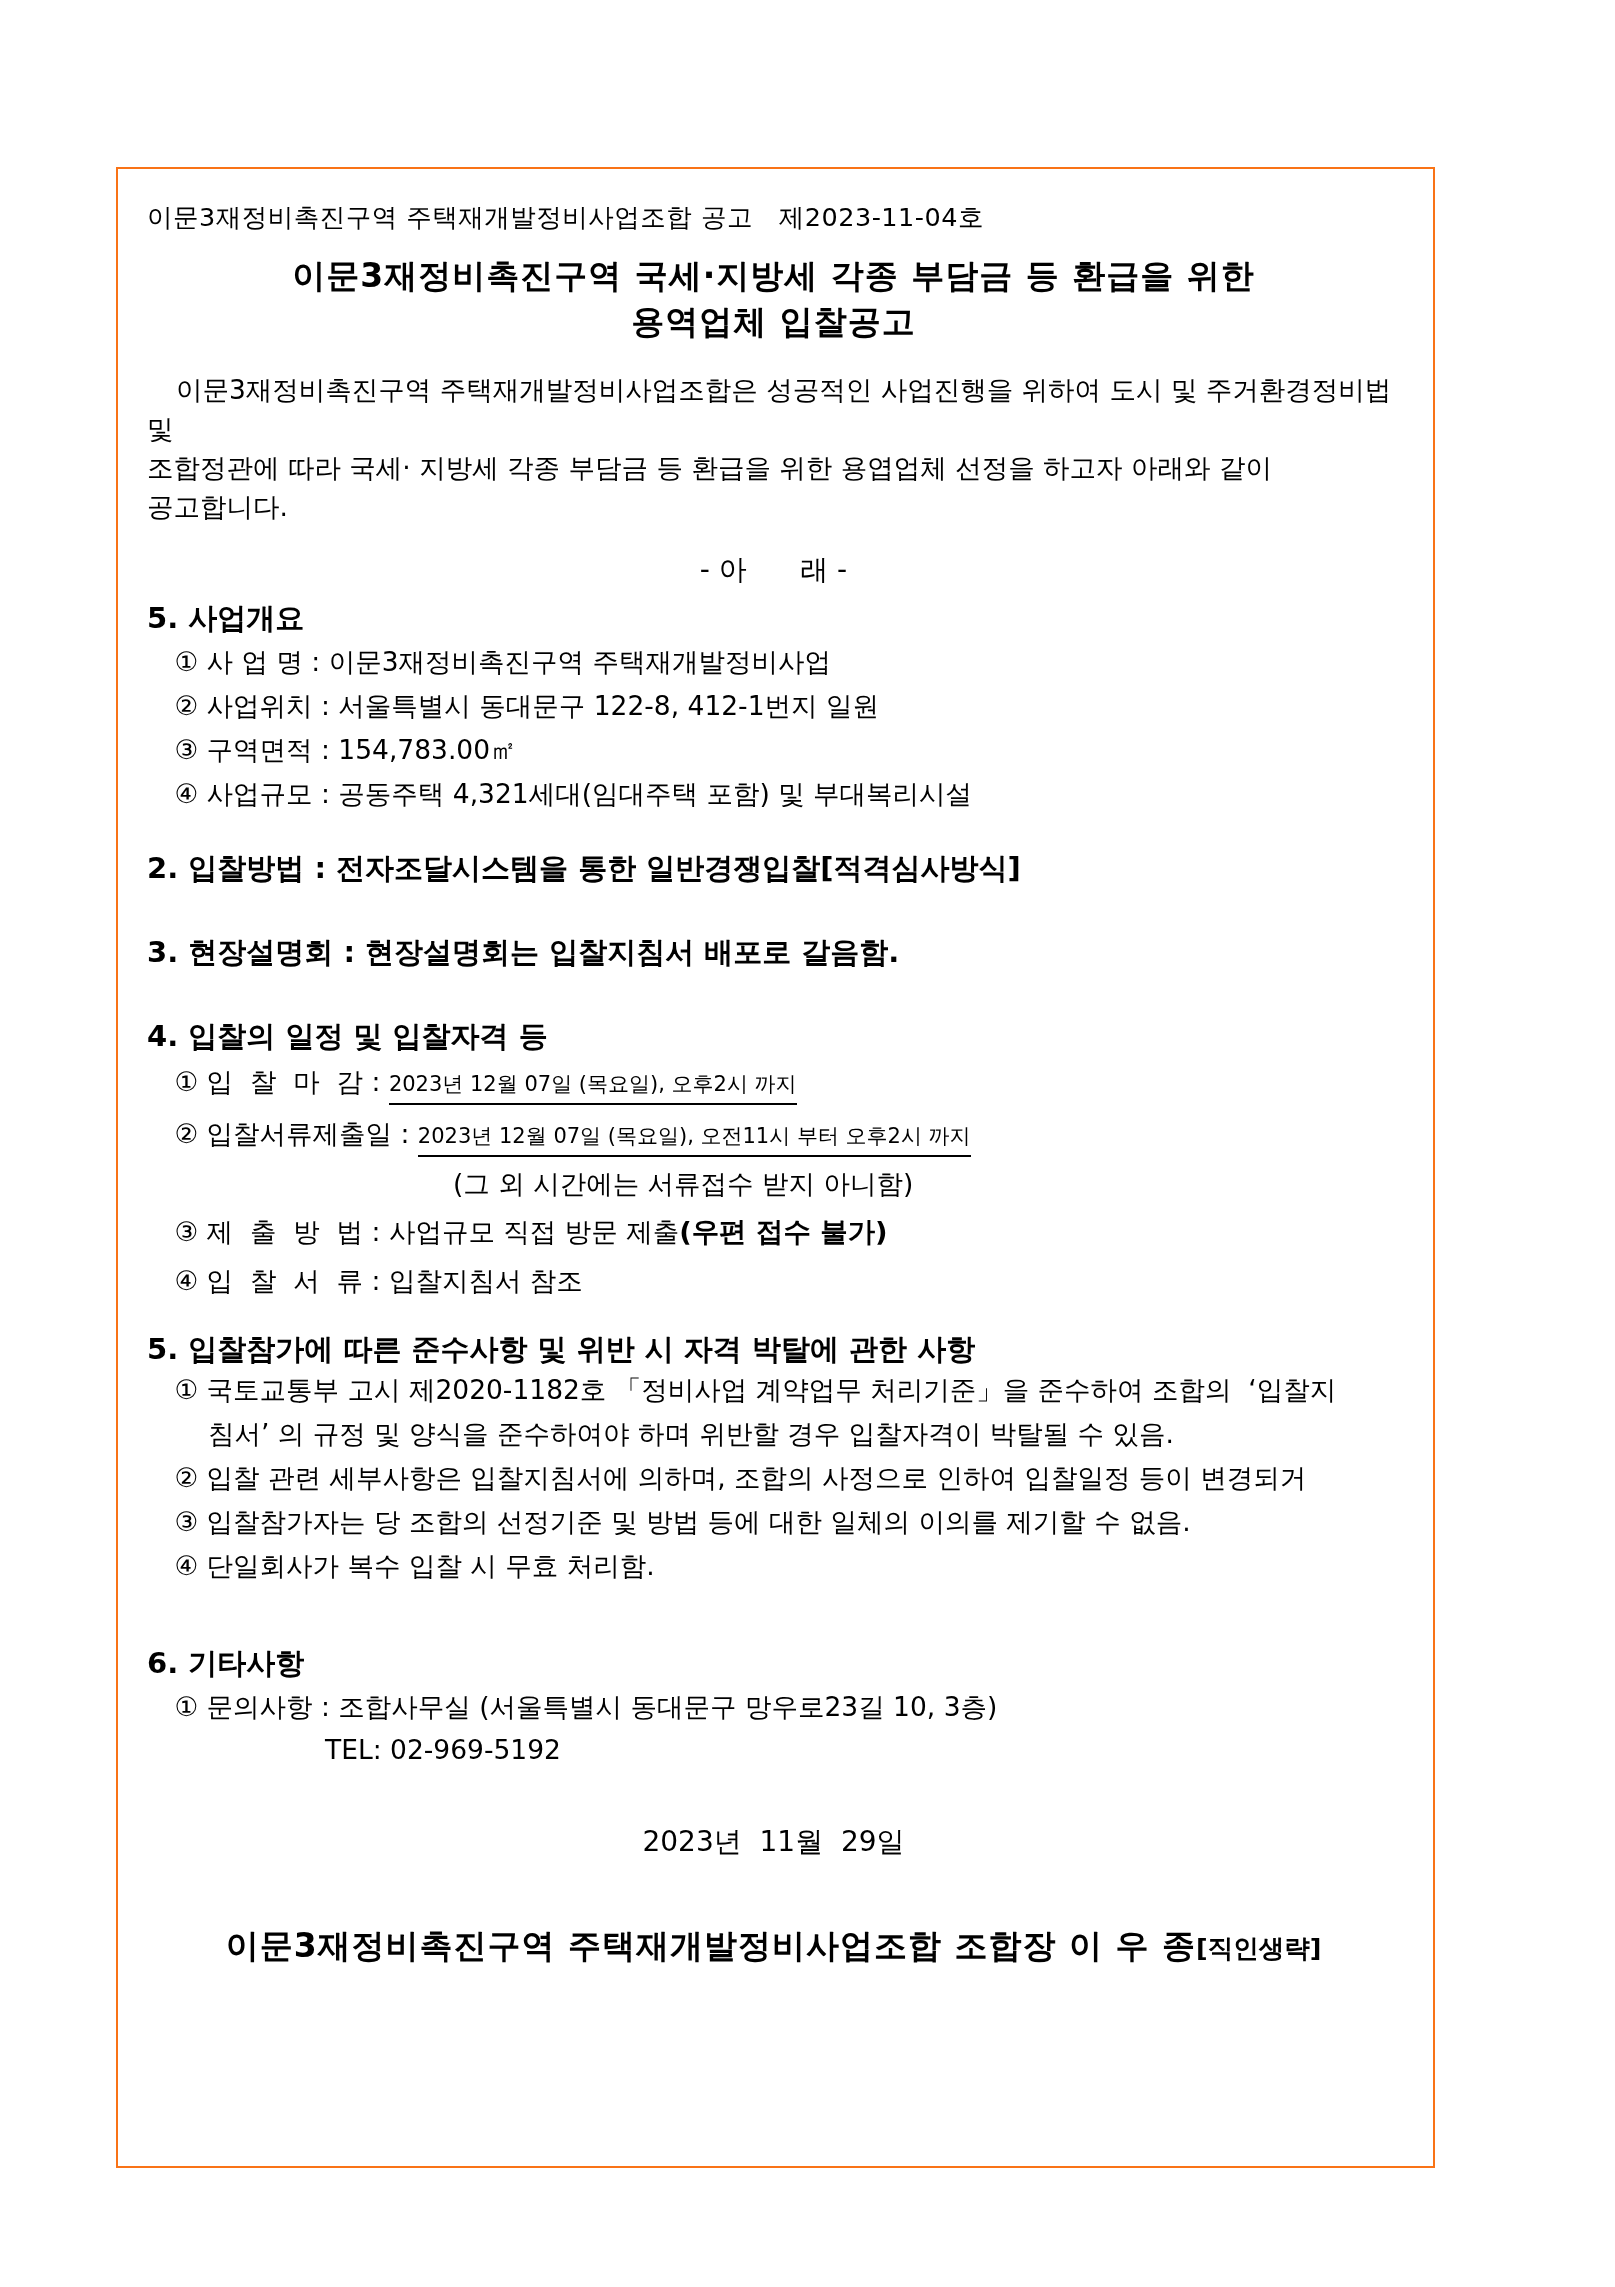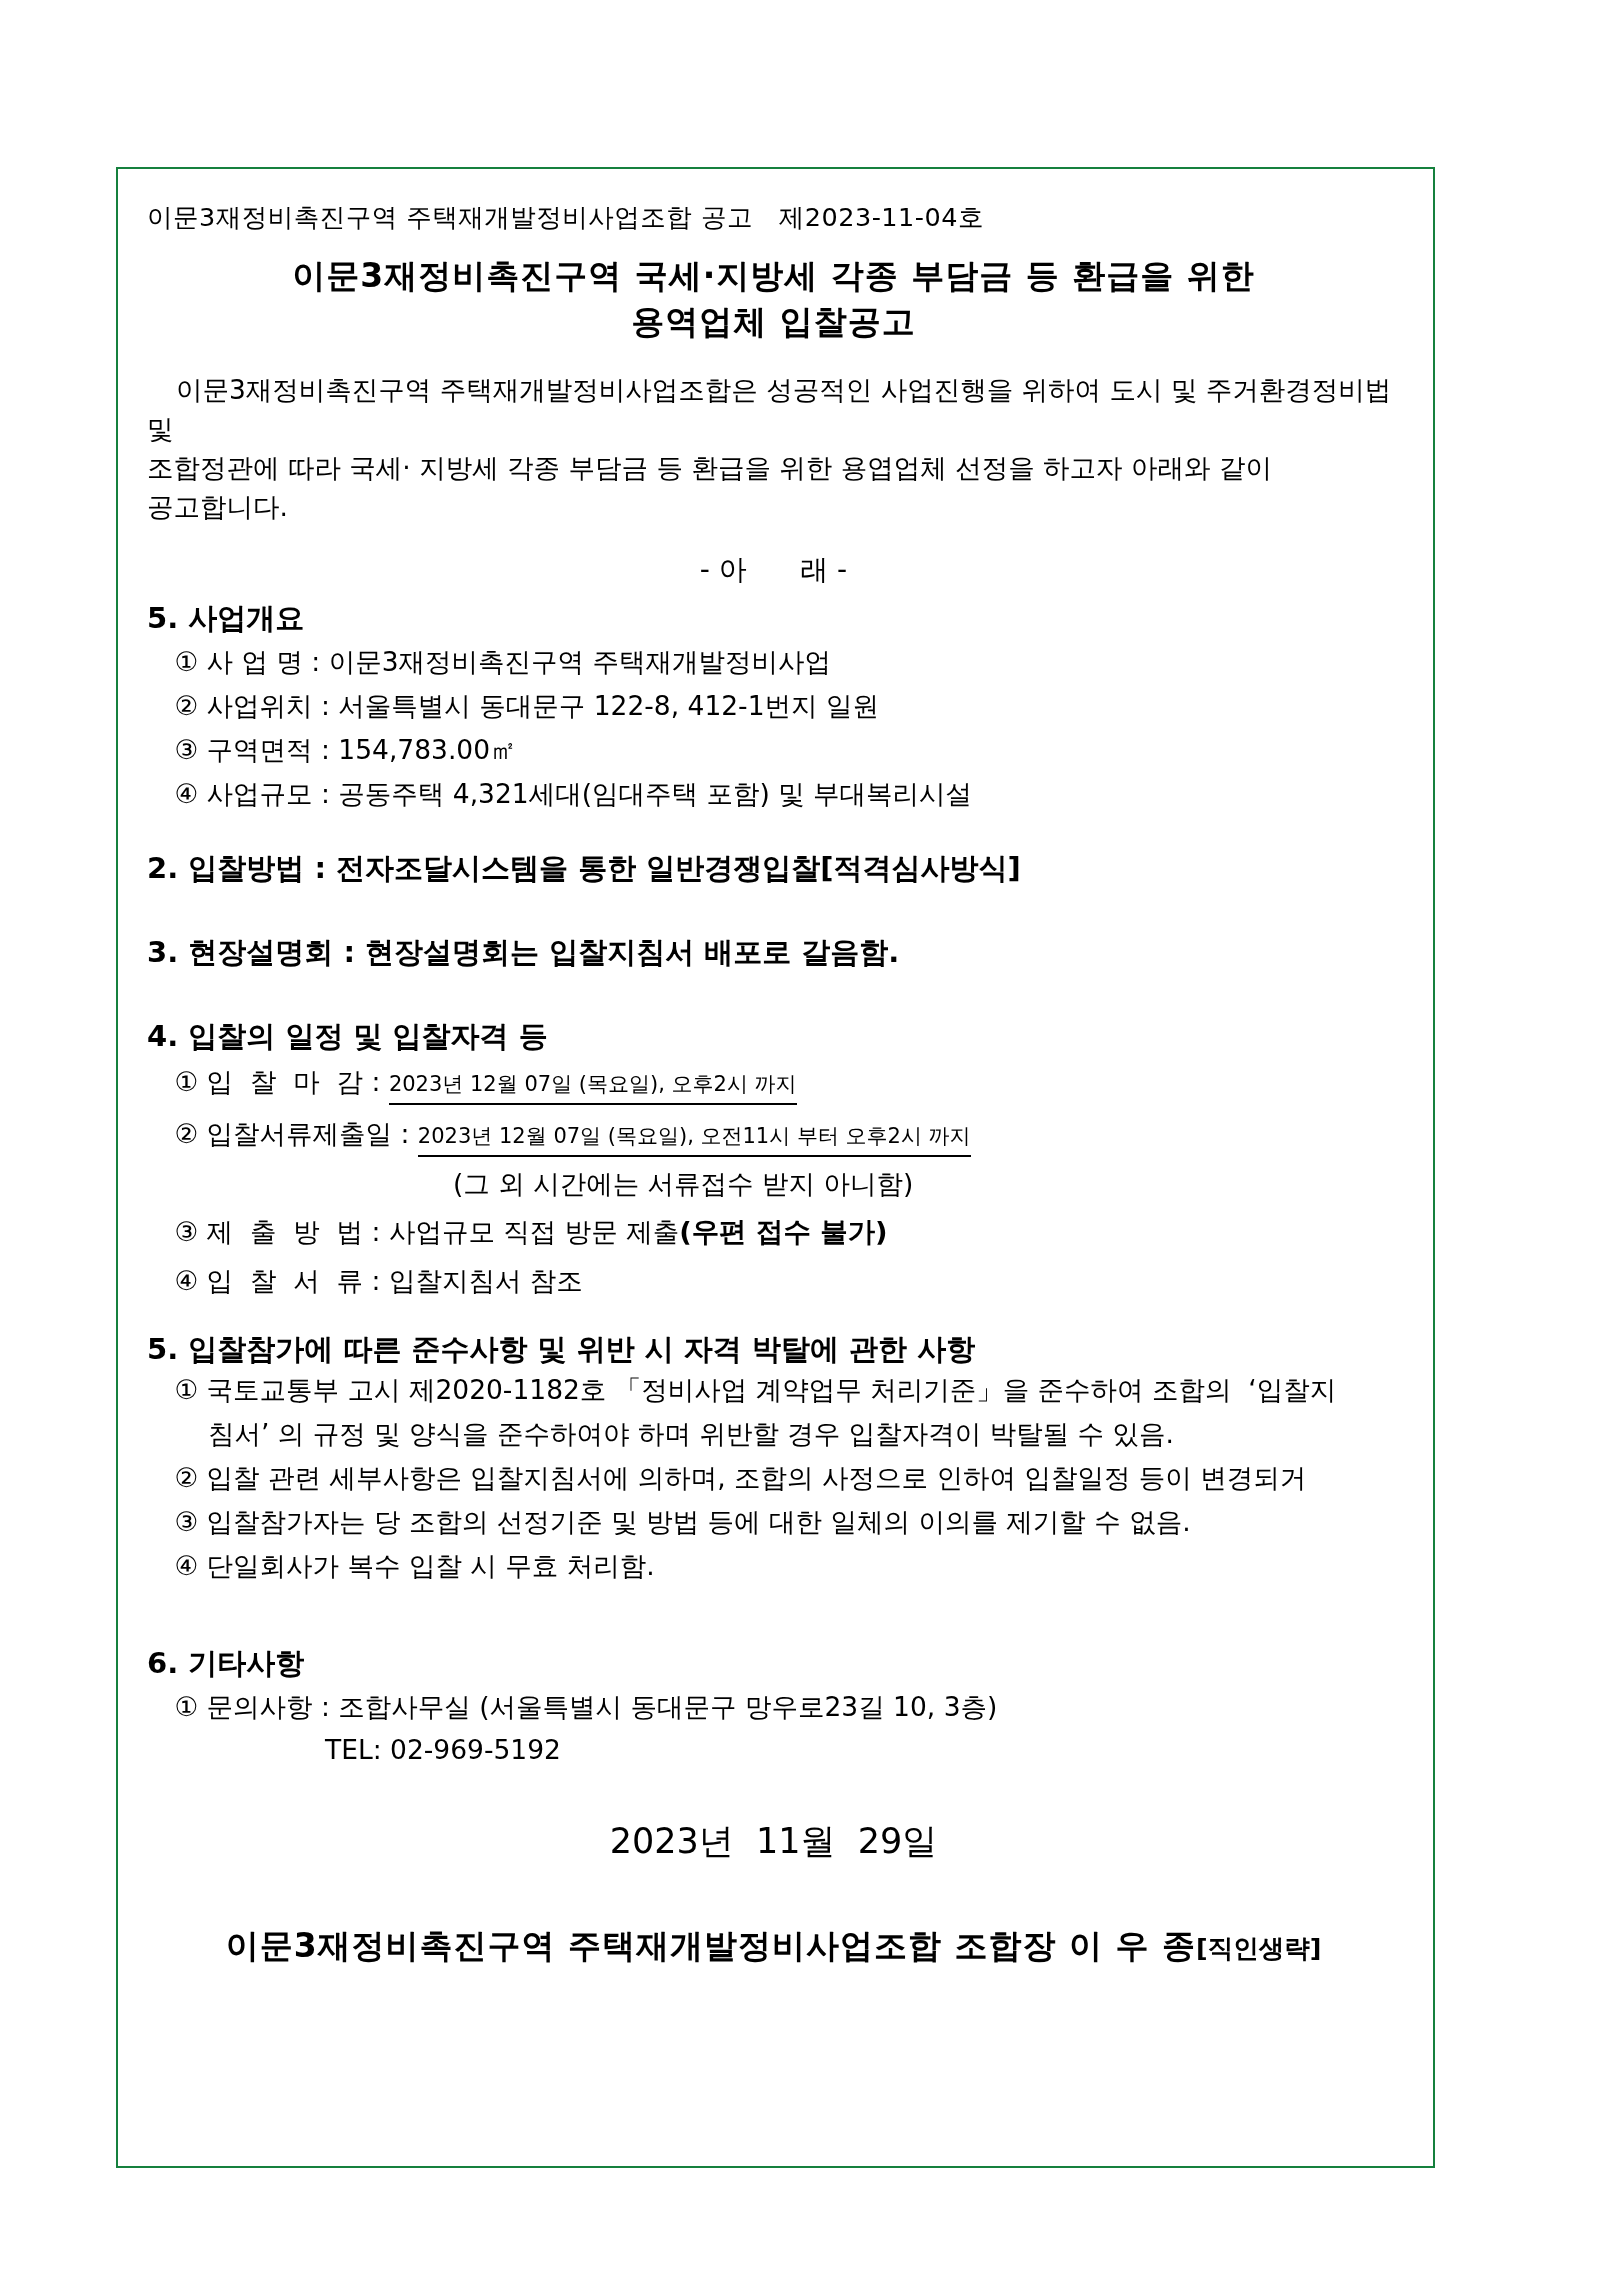--- a/index.html
+++ b/index.html
@@ -14,21 +14,21 @@
     background: #ffffff;
     font-family: "DejaVu Sans", "Liberation Sans", sans-serif;
     color: #000000;
   }
   .doc-frame {
     position: absolute;
     left: 116px;
     top: 167px;
     width: 1319px;
     height: 2001px;
-    border: 2px solid #15803d;
+    border: 2px solid #f97316;
     box-sizing: border-box;
     overflow: hidden;
   }
   .doc-inner {
     padding: 33px 33px 0 29px;
   }
   .line {
     white-space: pre-wrap;
   }
   .notice-line {
@@ -107,21 +107,21 @@
   .mt-s6 { margin-top: 57px; }
   .s6-note {
     font-size: 26.5px;
     line-height: 43px;
     margin-left: 178px;
     margin-top: 2px;
   }
   .doc-date {
     margin-top: 53px;
     text-align: center;
-    font-size: 35px;
+    font-size: 28px;
     line-height: 35px;
   }
   .signature-row {
     margin-top: 65px;
     text-align: center;
     white-space: nowrap;
   }
   .signature-main {
     font-weight: bold;
     font-size: 33px;

